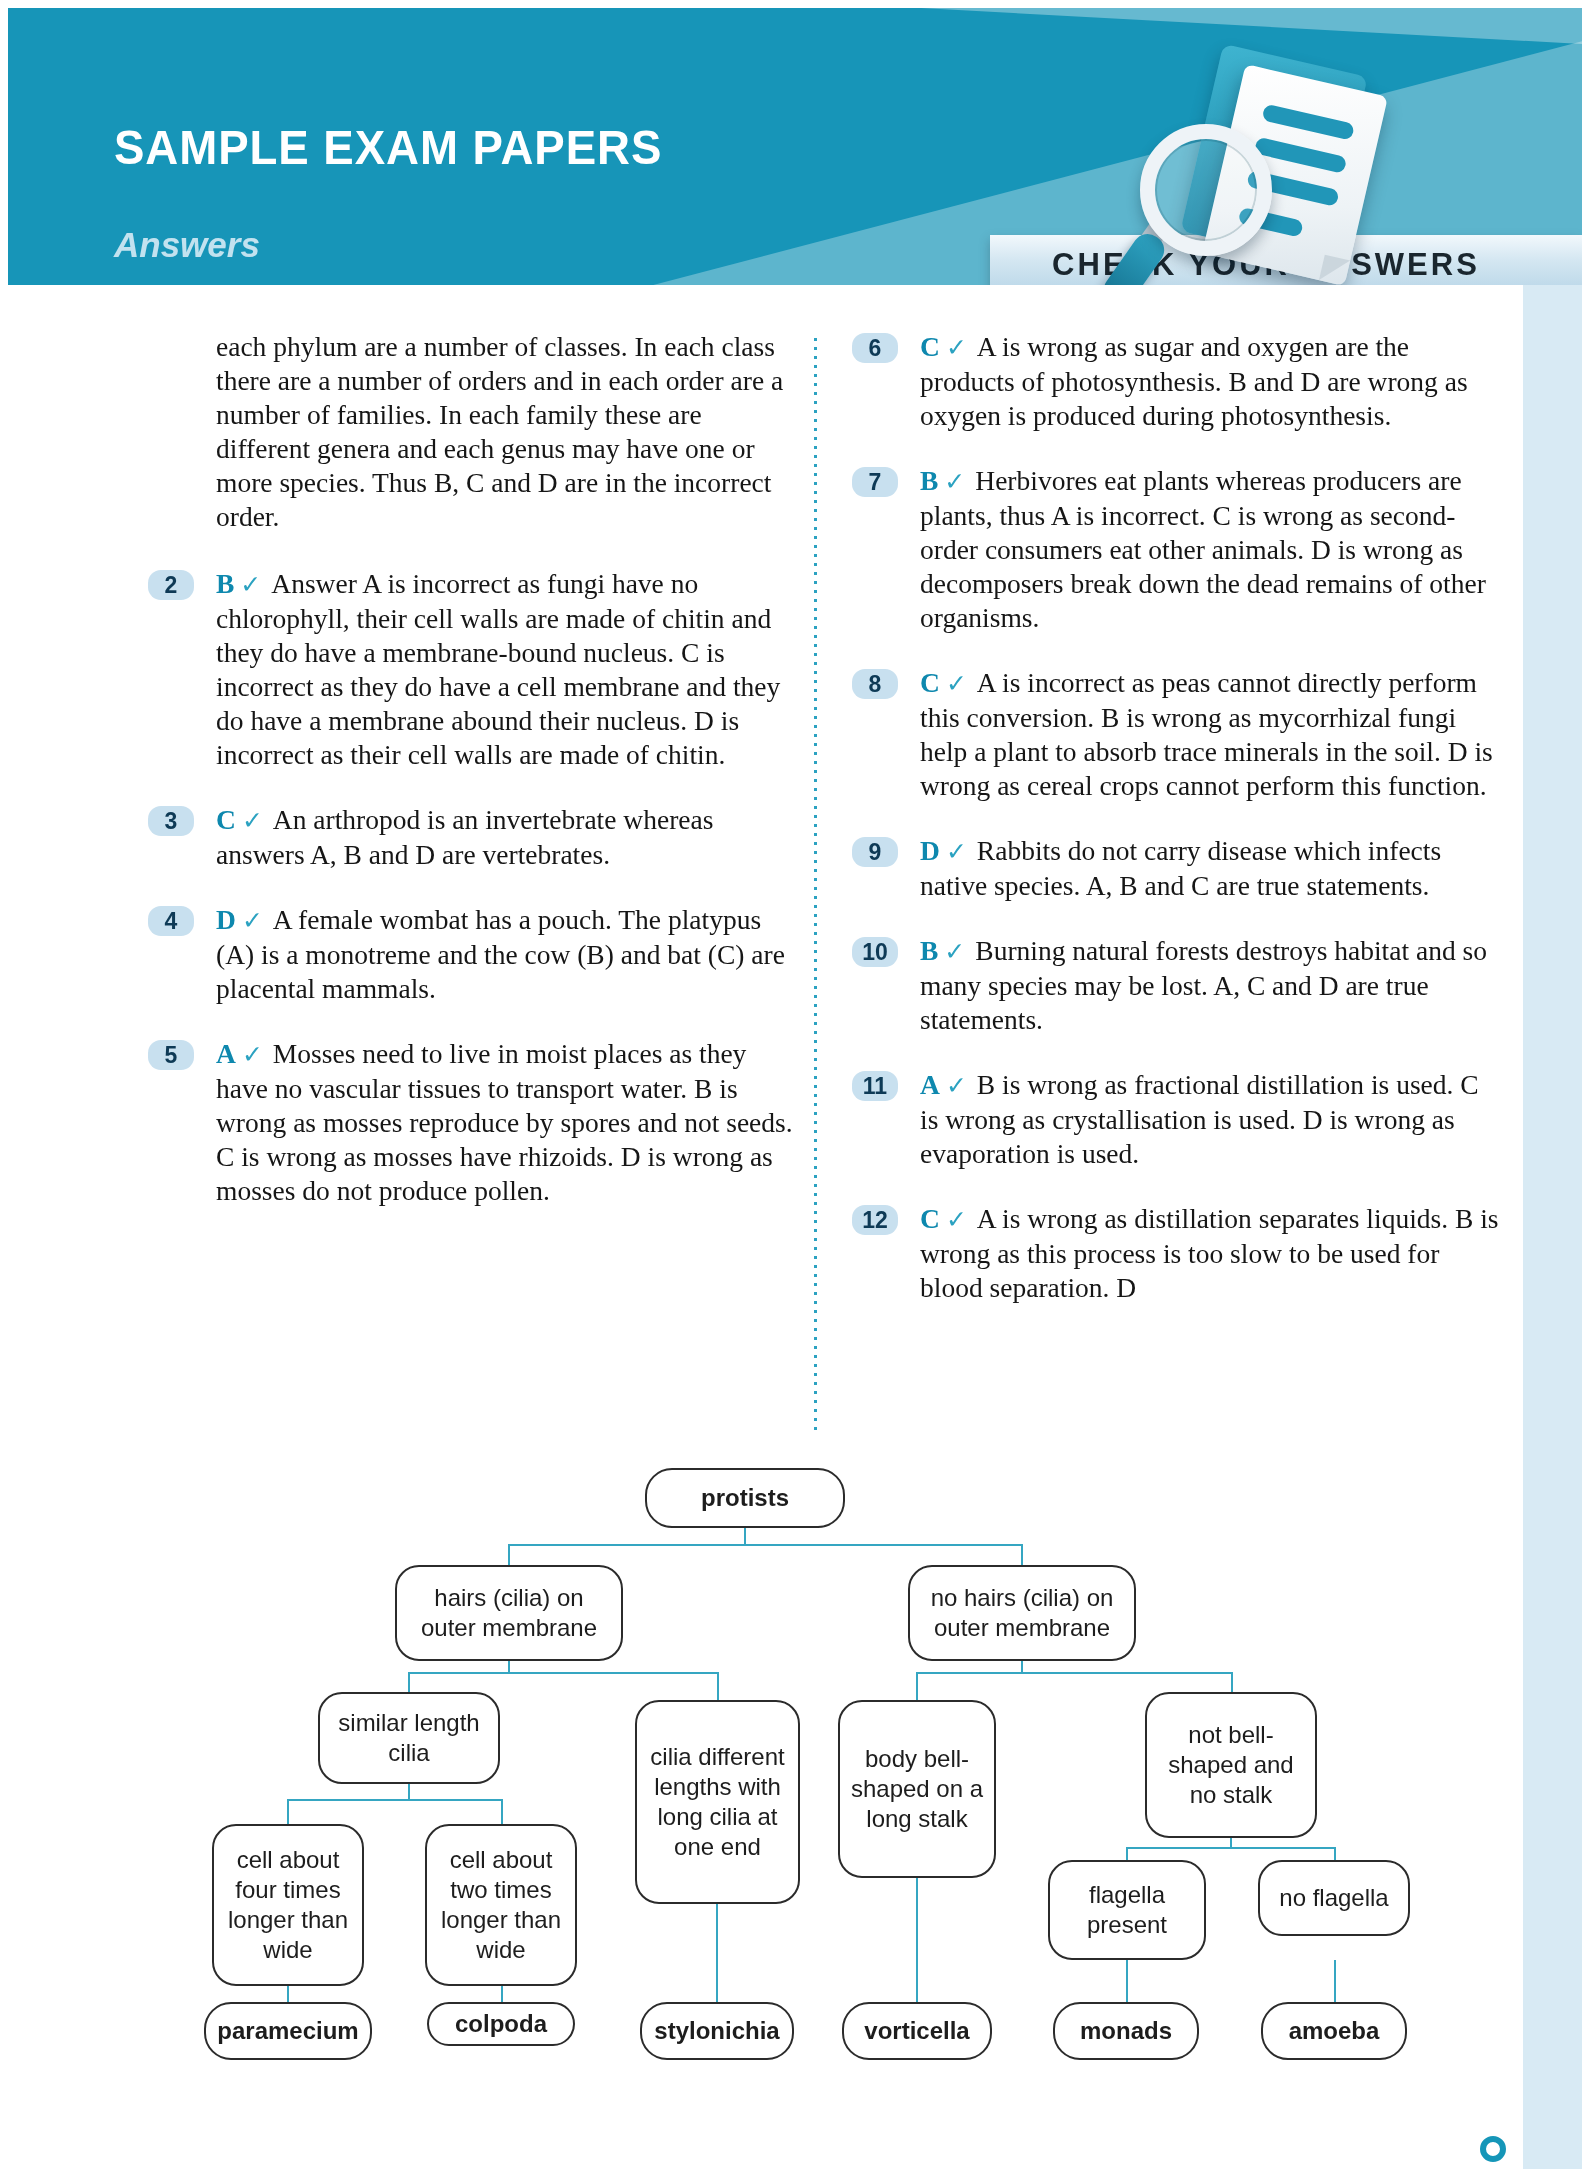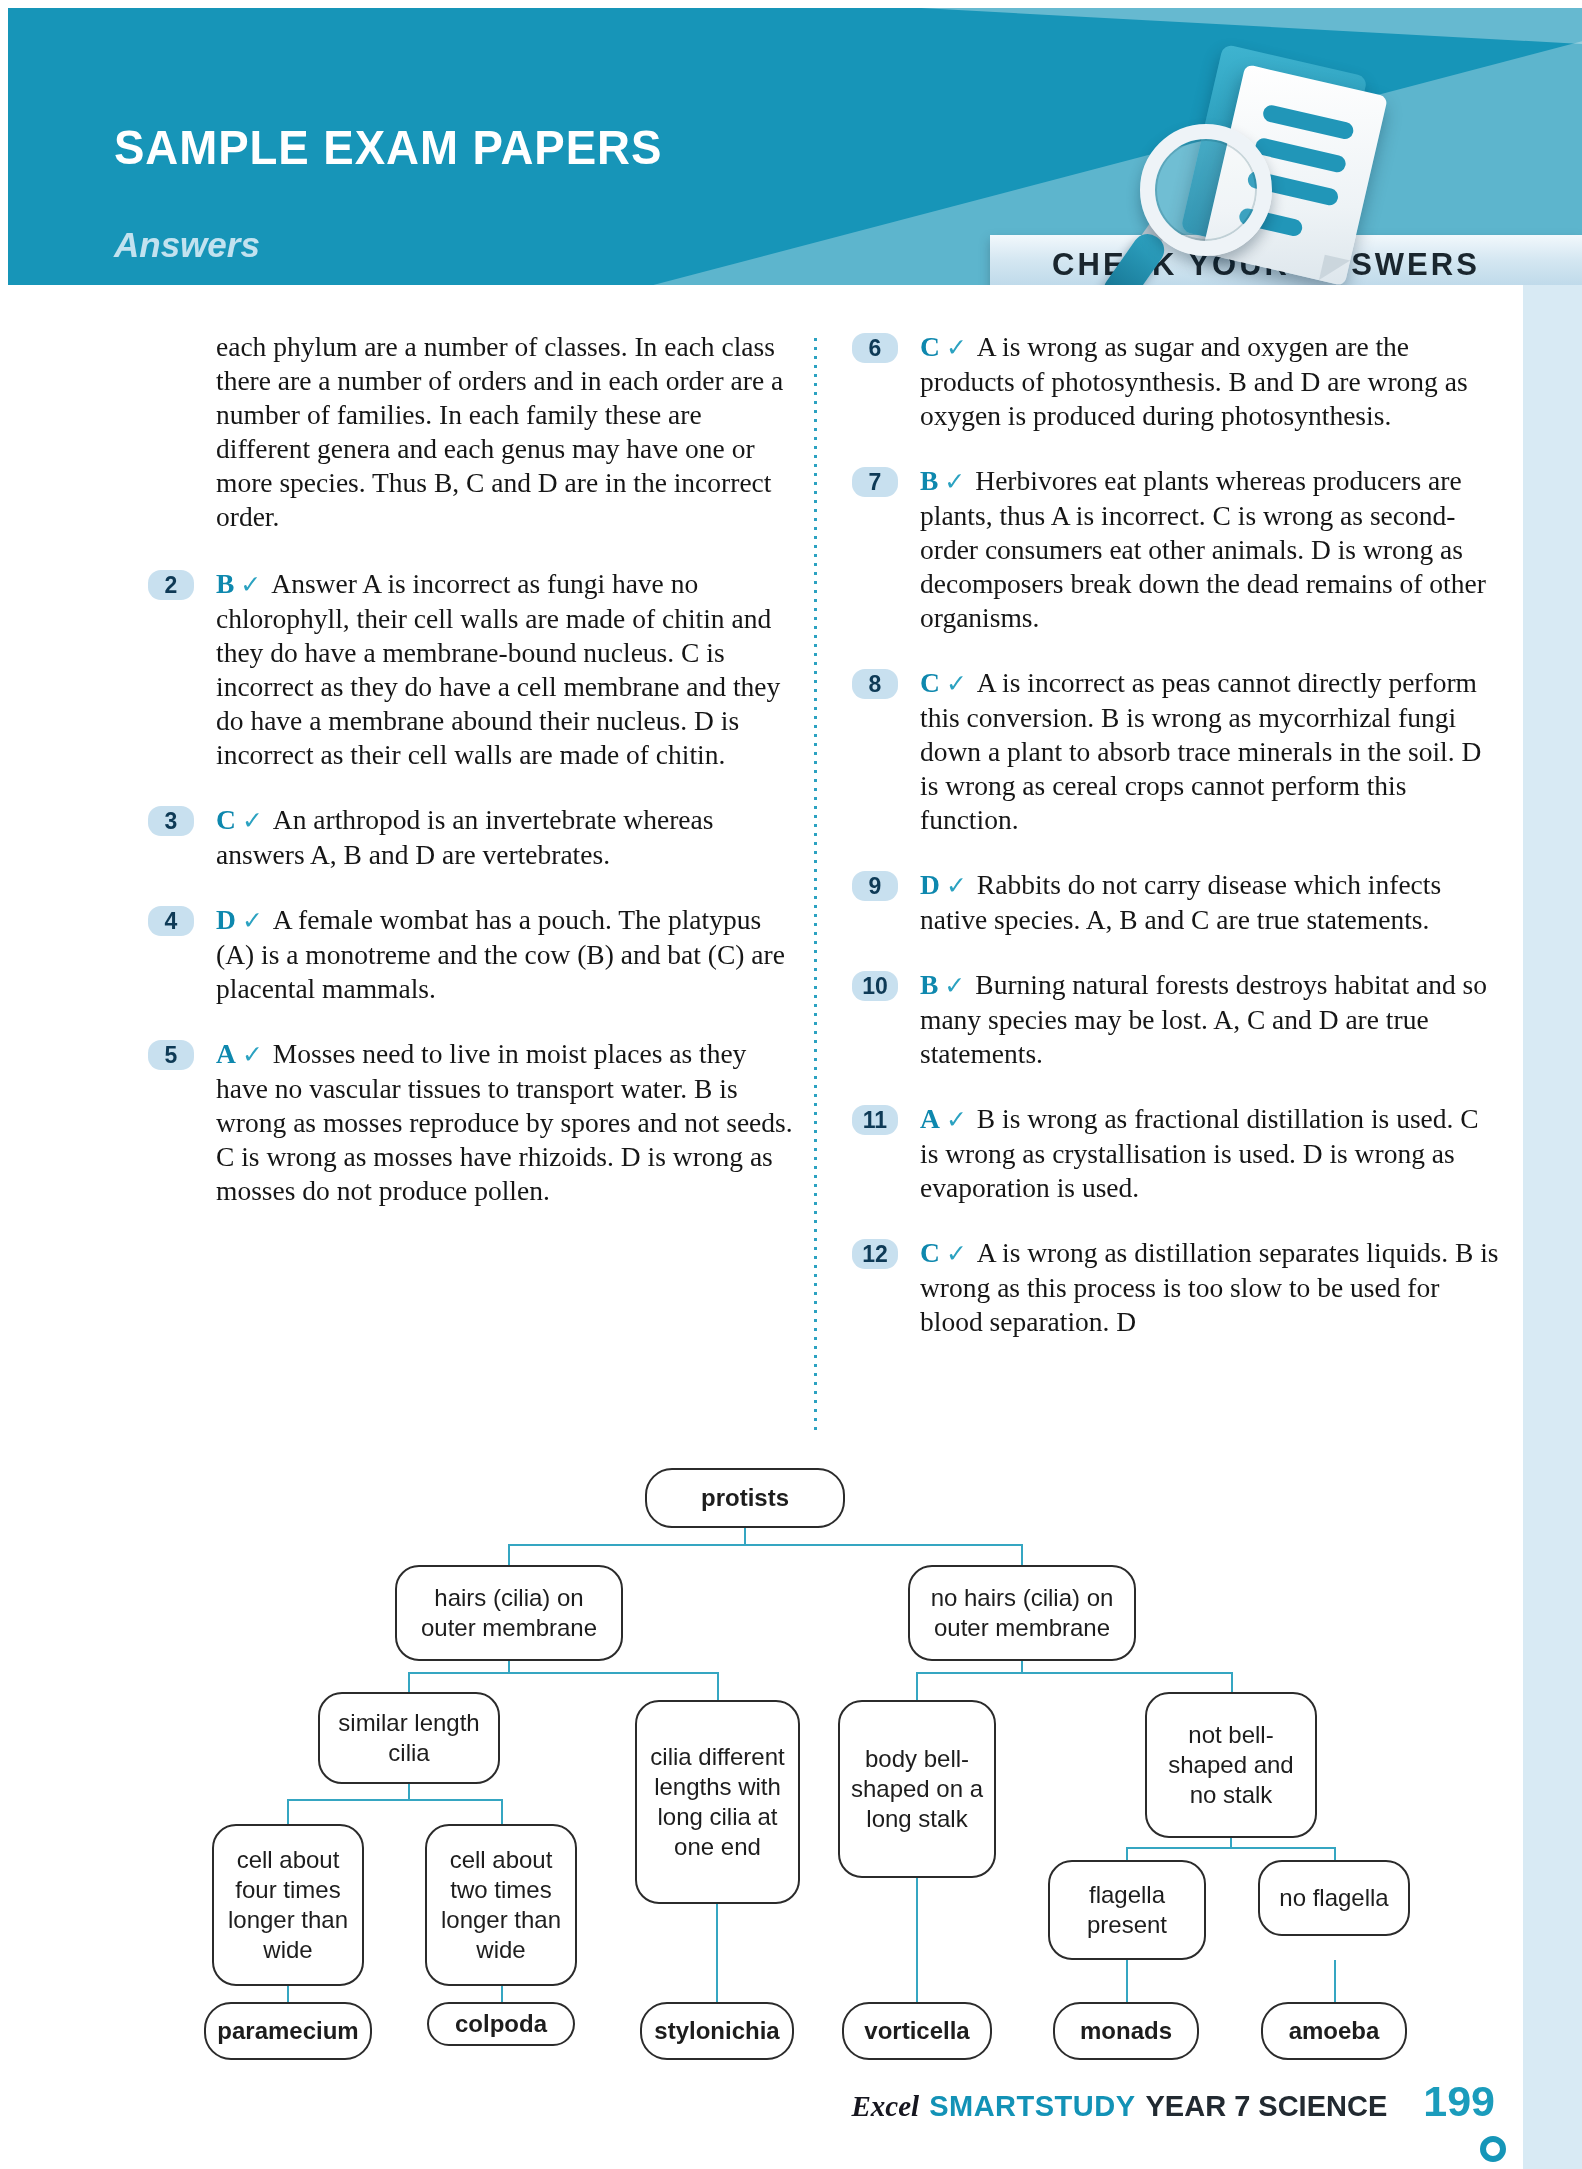--- a/index.html
+++ b/index.html
@@ -137,21 +137,21 @@
     <div class="item">
       <div class="badge">6</div>
       <div class="itxt"><span class="ans">C</span><span class="tick">✓</span><span>A is wrong as sugar and oxygen are the products of photosynthesis. B and D are wrong as oxygen is produced during photosynthesis.</span></div>
     </div>
     <div class="item">
       <div class="badge">7</div>
       <div class="itxt"><span class="ans">B</span><span class="tick">✓</span><span>Herbivores eat plants whereas producers are plants, thus A is incorrect. C is wrong as second-order consumers eat other animals. D is wrong as decomposers break down the dead remains of other organisms.</span></div>
     </div>
     <div class="item">
       <div class="badge">8</div>
-      <div class="itxt"><span class="ans">C</span><span class="tick">✓</span><span>A is incorrect as peas cannot directly perform this conversion. B is wrong as mycorrhizal fungi down a plant to absorb trace minerals in the soil. D is wrong as cereal crops cannot perform this function.</span></div>
+      <div class="itxt"><span class="ans">C</span><span class="tick">✓</span><span>A is incorrect as peas cannot directly perform this conversion. B is wrong as mycorrhizal fungi help a plant to absorb trace minerals in the soil. D is wrong as cereal crops cannot perform this function.</span></div>
     </div>
     <div class="item">
       <div class="badge">9</div>
       <div class="itxt"><span class="ans">D</span><span class="tick">✓</span><span>Rabbits do not carry disease which infects native species. A, B and C are true statements.</span></div>
     </div>
     <div class="item">
       <div class="badge">10</div>
       <div class="itxt"><span class="ans">B</span><span class="tick">✓</span><span>Burning natural forests destroys habitat and so many species may be lost. A, C and D are true statements.</span></div>
     </div>
     <div class="item">
@@ -205,21 +205,15 @@
     <div class="fc-node" style="left:1048px;top:1860px;width:158px;height:100px;">flagella present</div>
     <div class="fc-node" style="left:1258px;top:1860px;width:152px;height:76px;">no flagella</div>
     <div class="fc-node fc-pill" style="left:204px;top:2002px;width:168px;height:58px;">paramecium</div>
     <div class="fc-node fc-pill" style="left:427px;top:2002px;width:148px;height:44px;">colpoda</div>
     <div class="fc-node fc-pill" style="left:640px;top:2002px;width:154px;height:58px;">stylonichia</div>
     <div class="fc-node fc-pill" style="left:842px;top:2002px;width:150px;height:58px;">vorticella</div>
     <div class="fc-node fc-pill" style="left:1053px;top:2002px;width:146px;height:58px;">monads</div>
     <div class="fc-node fc-pill" style="left:1261px;top:2002px;width:146px;height:58px;">amoeba</div>
   </div>
 
-  <div class="footer">
-    <span class="f-excel">Excel</span>
-    <span class="f-brand">SMARTSTUDY</span>
-    <span class="f-series">YEAR 7 SCIENCE</span>
-    <span class="f-page">199</span>
-  </div>
   <div class="mini-logo"></div>
 
 </div>
 
 </body></html>

